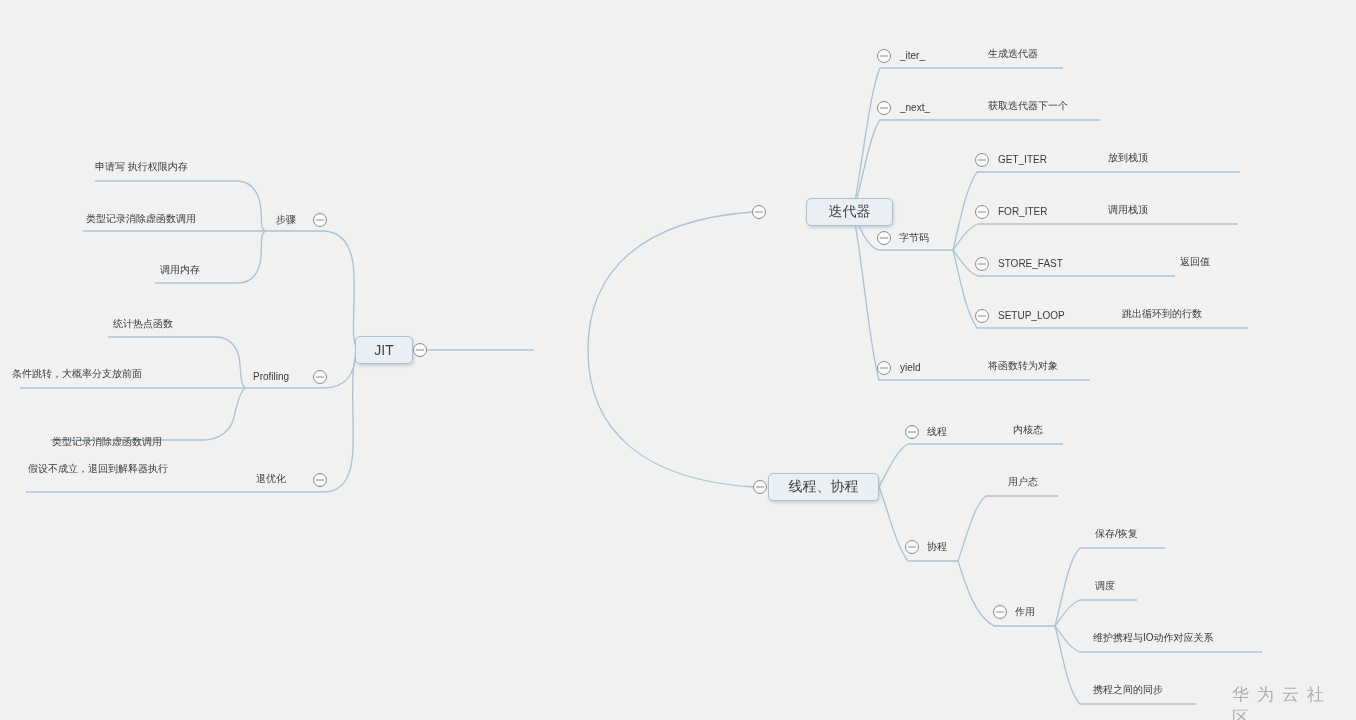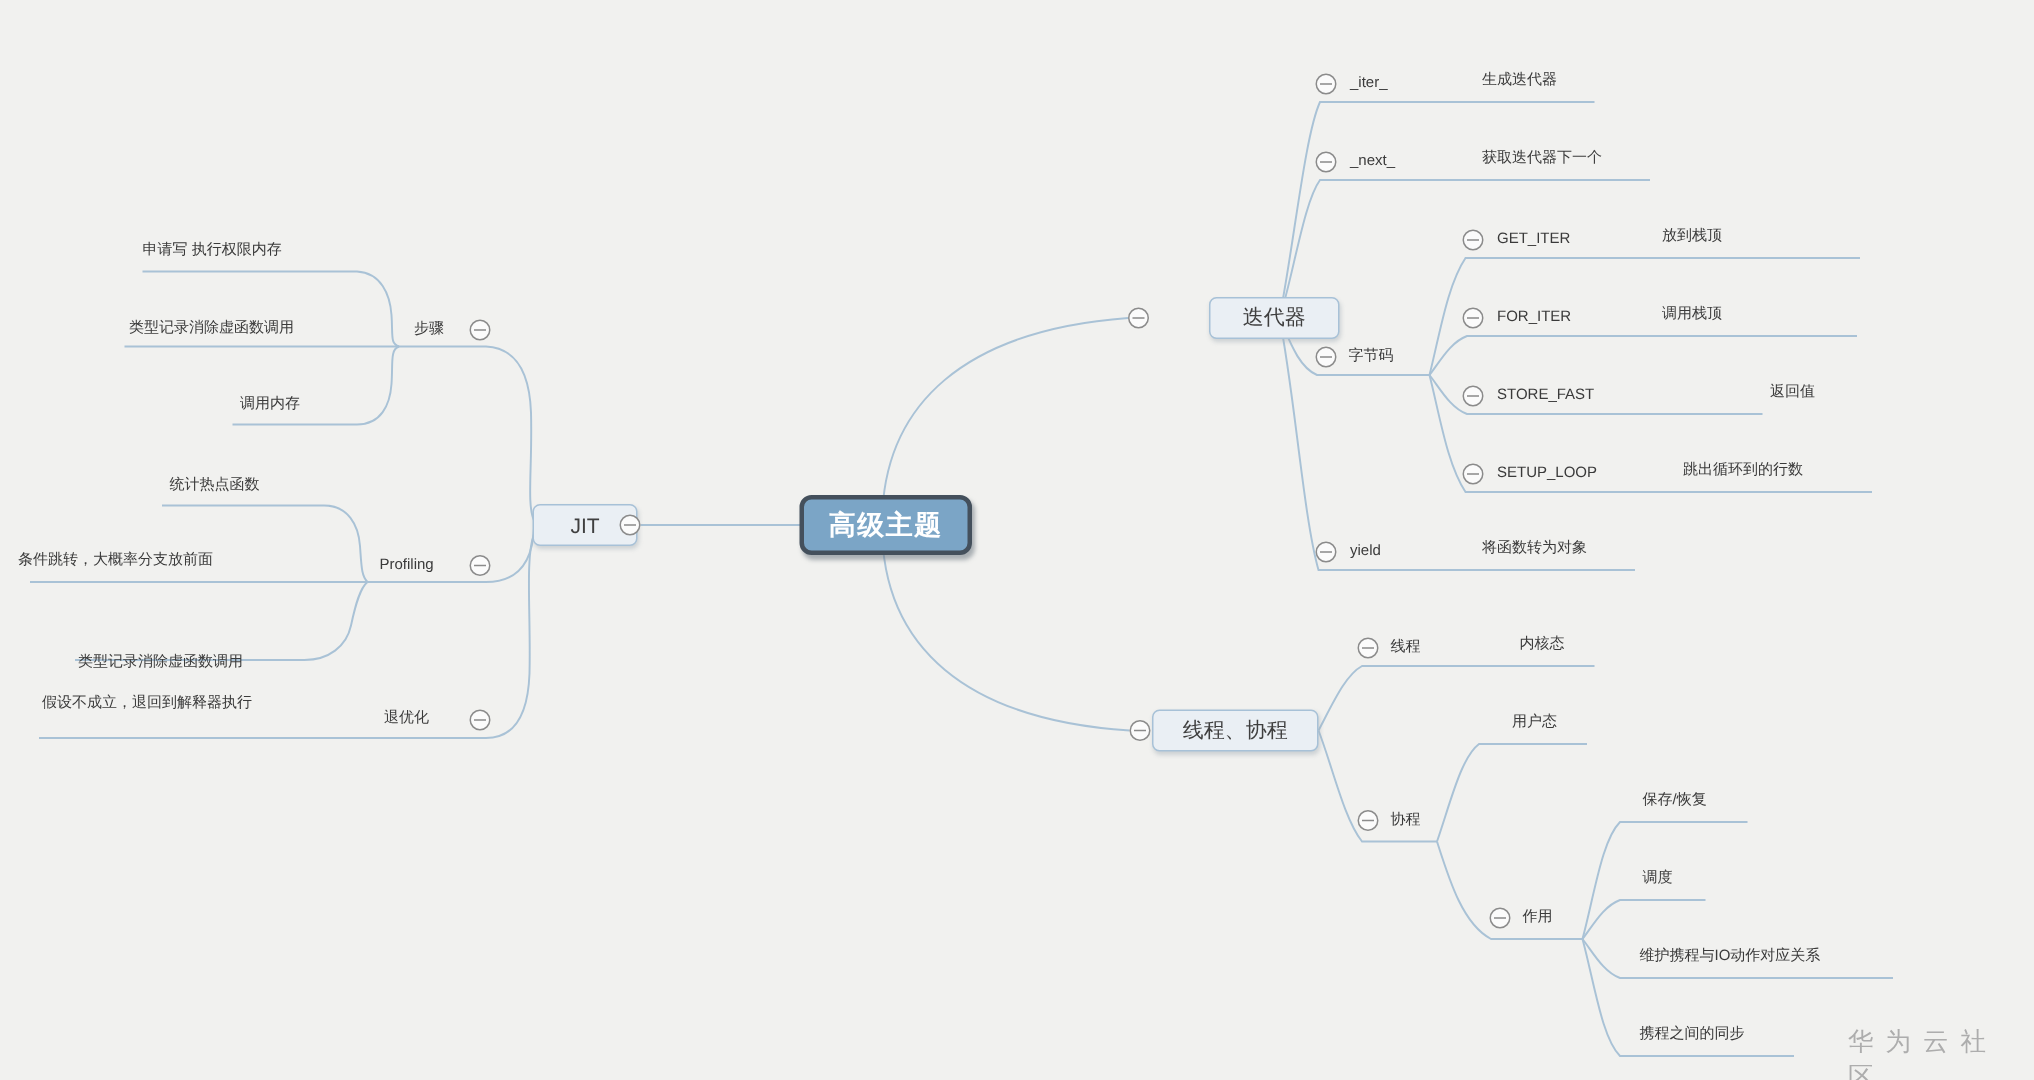--- a/index.html
+++ b/index.html
@@ -56,25 +56,22 @@
     <path d="M 879 487 C 889 468 897 450 908 444 L 1063 444"></path>
     <path d="M 879 487 C 888 510 896 546 908 561 L 958 561"></path>
     <path d="M 958 561 C 967 535 974 505 986 496 L 1058 496"></path>
     <path d="M 958 561 C 966 586 975 616 994 626 L 1055 626"></path>
     <path d="M 1055 626 C 1063 596 1068 560 1080 548 L 1165 548"></path>
     <path d="M 1055 626 C 1062 617 1069 604 1080 600 L 1137 600"></path>
     <path d="M 1055 626 C 1062 635 1069 648 1080 652 L 1262 652"></path>
     <path d="M 1055 626 C 1063 656 1068 692 1080 704 L 1196 704"></path>
   </svg>
 
-  <div class="central" style="left:533px;top:330px;width:115px;height:40px;">
-    <span>高级主题</span>
-  </div>
 
-  <div class="tbox" style="left:355px;top:336px;width:70px;height:28px;">
+  <div class="tbox" style="left:355px;top:336px;width:58px;height:28px;">
     <span>JIT</span>
   </div>
   <div class="minus" style="left:413px;top:343px;"></div>
 
   <span class="lbl" style="left:276px;top:212px;">步骤</span>
   <div class="minus" style="left:313px;top:213px;"></div>
   <span class="lbl" style="left:95px;top:159px;">申请写 执行权限内存</span>
   <span class="lbl" style="left:86px;top:211px;">类型记录消除虚函数调用</span>
   <span class="lbl" style="left:160px;top:262px;">调用内存</span>
 

